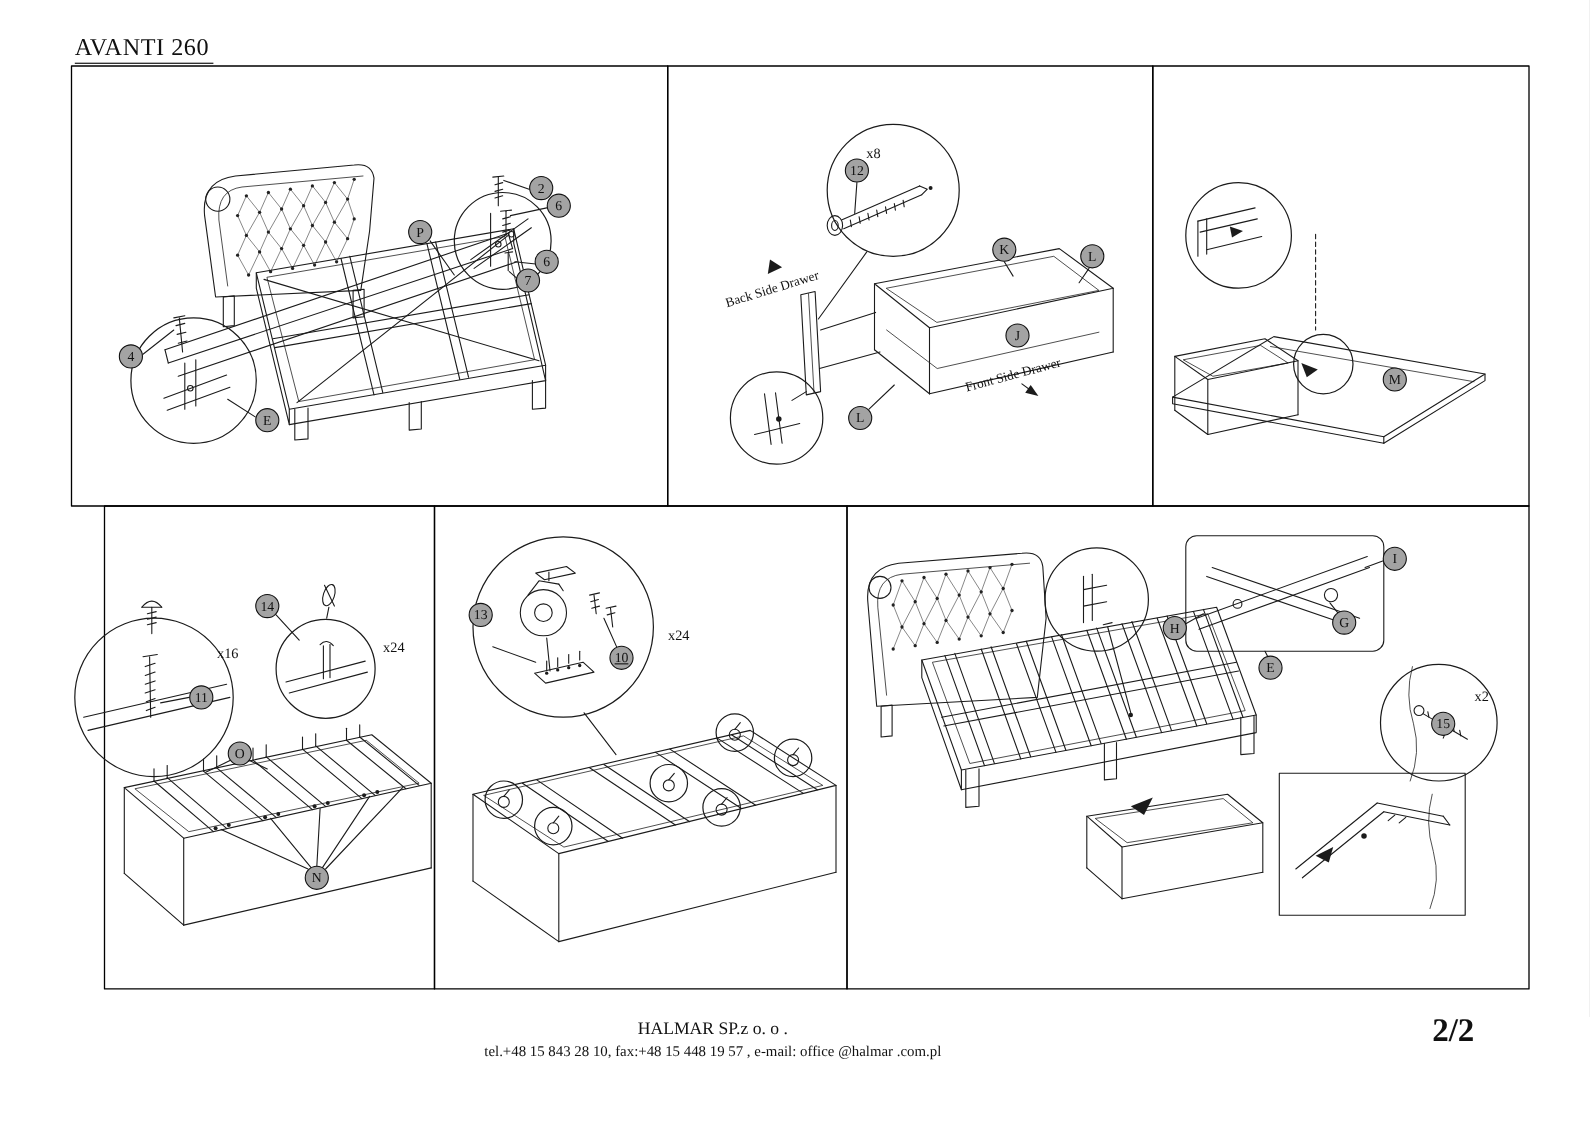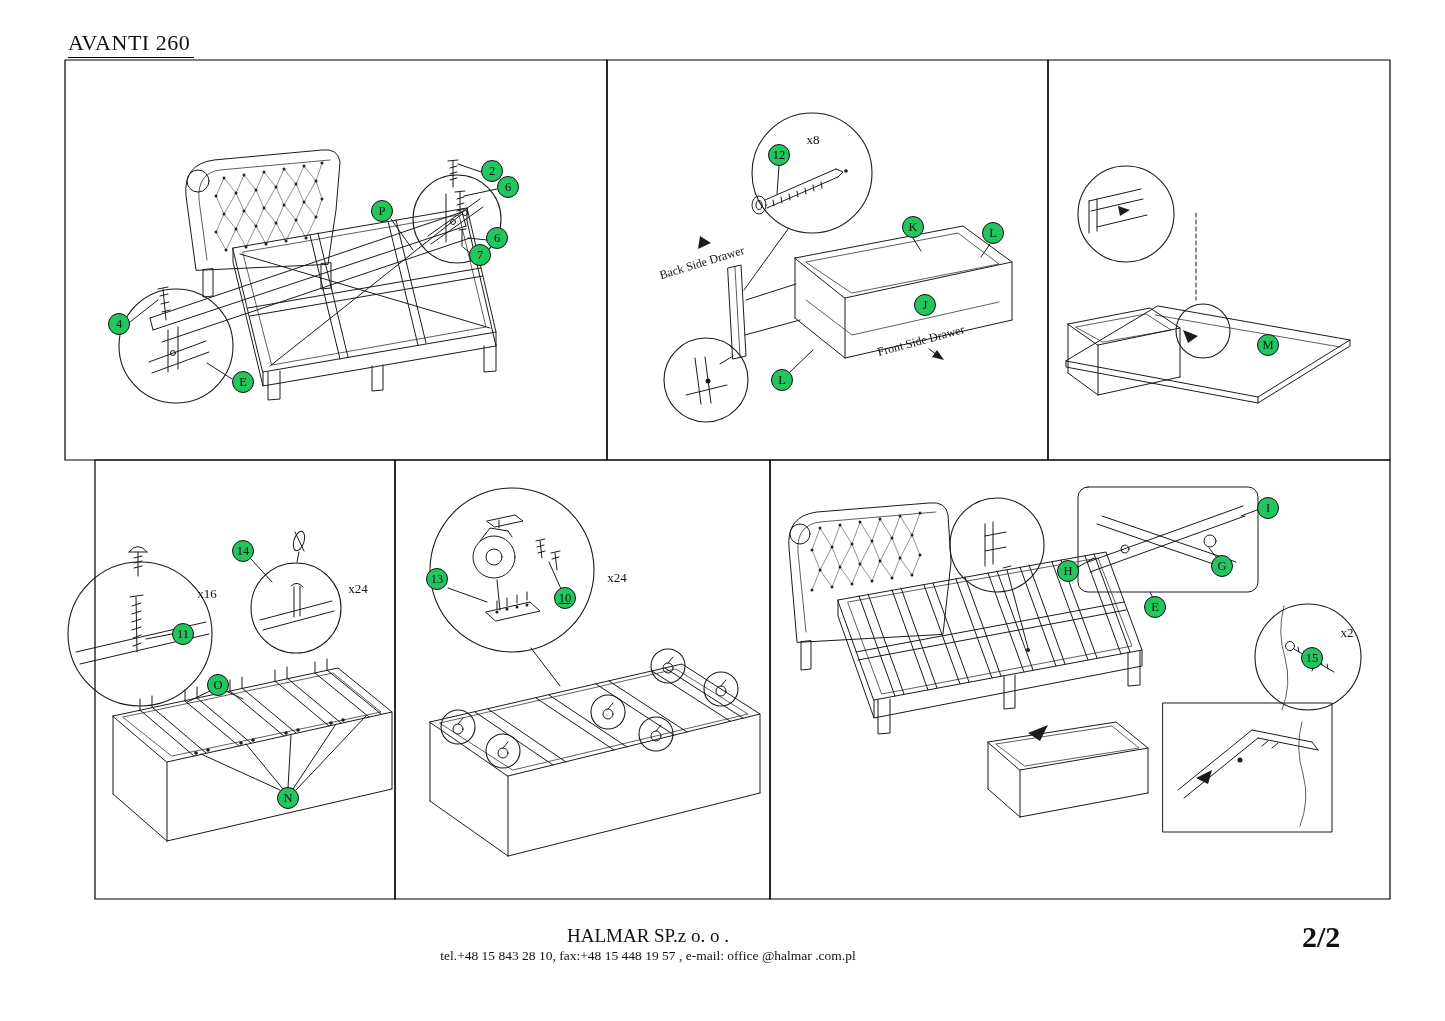--- a/index.html
+++ b/index.html
@@ -11,24 +11,24 @@
   .art *{stroke:#1b1b1b;stroke-width:1;fill:none;stroke-linecap:round;stroke-linejoin:round;}
   .art .panel-border{stroke:#000;stroke-width:1.2;}
   .art .thin{stroke-width:.7;}
   .art .zz{stroke-width:.6;stroke:#4a4a4a;}
   .art .mag{stroke-width:1.1;}
   .art .f{fill:#1b1b1b;stroke:none;}
   .art .dot{fill:#222;stroke:none;}
   #callout-layer{position:absolute;left:0;top:0;width:1445px;height:1021px;}
   .callout{position:absolute;color:#111;font-family:"Liberation Serif",serif;}
   .callout.circle{width:22px;height:22px;border:1.1px solid #111;border-radius:50%;
-    display:flex;align-items:center;justify-content:center;font-size:12.5px;background:#22c55e;box-sizing:border-box;}
+    display:flex;align-items:center;justify-content:center;font-size:12.5px;background:#a3a3a3;box-sizing:border-box;}
   .callout.plain{font-size:13px;white-space:nowrap;background:transparent;}
   .footer{position:absolute;top:926px;left:0;width:1296px;text-align:center;line-height:20px;}
-  .footer .l1{font-size:19px;}
+  .footer .l1{font-size:16px;}
   .footer .l2,.footer .l3{font-size:13.5px;}
   .page-number{position:absolute;left:1302px;top:920px;font-size:30px;font-weight:bold;text-align:center;}
 </style>
 </head>
 <body>
 
 <div class="page">
 
   <div class="title">AVANTI 260</div>
 
@@ -486,36 +486,36 @@
   </svg>
 
   <div id="callout-layer">
       <span class="callout circle" style="left: 492px; top: 171px; transform: translate(-50%, -50%);">2</span>
       <span class="callout circle" style="left: 508px; top: 187px; transform: translate(-50%, -50%);">6</span>
       <span class="callout circle" style="left: 382px; top: 211px; transform: translate(-50%, -50%);">P</span>
       <span class="callout circle" style="left: 497px; top: 238px; transform: translate(-50%, -50%);">6</span>
       <span class="callout circle" style="left: 480px; top: 255px; transform: translate(-50%, -50%);">7</span>
       <span class="callout circle" style="left: 119px; top: 324px; transform: translate(-50%, -50%);">4</span>
       <span class="callout circle" style="left: 243px; top: 382px; transform: translate(-50%, -50%);">E</span>
-      <span class="callout plain" style="left: 813px; top: 140px; transform: translate(-50%, -50%);">x8</span>
+      <span class="callout plain" style="left: 794px; top: 140px; transform: translate(-50%, -50%);">x8</span>
       <span class="callout circle" style="left: 779px; top: 155px; transform: translate(-50%, -50%);">12</span>
       <span class="callout circle" style="left: 913px; top: 227px; transform: translate(-50%, -50%);">K</span>
       <span class="callout circle" style="left: 993px; top: 233px; transform: translate(-50%, -50%);">L</span>
       <span class="callout circle" style="left: 925px; top: 305px; transform: translate(-50%, -50%);">J</span>
       <span class="callout circle" style="left: 782px; top: 380px; transform: translate(-50%, -50%);">L</span>
       <span class="callout plain" style="left: 702px; top: 263px; font-size: 12px; transform: translate(-50%, -50%) rotate(-17deg);">Back Side Drawer</span>
       <span class="callout plain" style="left: 921px; top: 341px; font-size: 12px; transform: translate(-50%, -50%) rotate(-15deg);">Front Side Drawer</span>
       <span class="callout circle" style="left: 1268px; top: 345px; transform: translate(-50%, -50%);">M</span>
       <span class="callout plain" style="left: 207px; top: 594px; transform: translate(-50%, -50%);">x16</span>
       <span class="callout circle" style="left: 243px; top: 551px; transform: translate(-50%, -50%);">14</span>
       <span class="callout plain" style="left: 358px; top: 589px; transform: translate(-50%, -50%);">x24</span>
       <span class="callout circle" style="left: 183px; top: 634px; transform: translate(-50%, -50%);">11</span>
       <span class="callout circle" style="left: 218px; top: 685px; transform: translate(-50%, -50%);">O</span>
       <span class="callout circle" style="left: 288px; top: 798px; transform: translate(-50%, -50%);">N</span>
-      <span class="callout circle" style="left: 437px; top: 579px; transform: translate(-50%, -50%);">13</span>
+      <span class="callout circle" style="left: 437px; top: 559px; transform: translate(-50%, -50%);">13</span>
       <span class="callout circle" style="left: 565px; top: 598px; transform: translate(-50%, -50%); text-decoration: underline;">10</span>
       <span class="callout plain" style="left: 617px; top: 578px; transform: translate(-50%, -50%);">x24</span>
       <span class="callout circle" style="left: 1268px; top: 508px; transform: translate(-50%, -50%);">I</span>
       <span class="callout circle" style="left: 1222px; top: 566px; transform: translate(-50%, -50%);">G</span>
       <span class="callout circle" style="left: 1068px; top: 571px; transform: translate(-50%, -50%);">H</span>
       <span class="callout circle" style="left: 1155px; top: 607px; transform: translate(-50%, -50%);">E</span>
       <span class="callout plain" style="left: 1347px; top: 633px; transform: translate(-50%, -50%);">x2</span>
       <span class="callout circle" style="left: 1312px; top: 658px; transform: translate(-50%, -50%);">15</span>
     </div>
 

